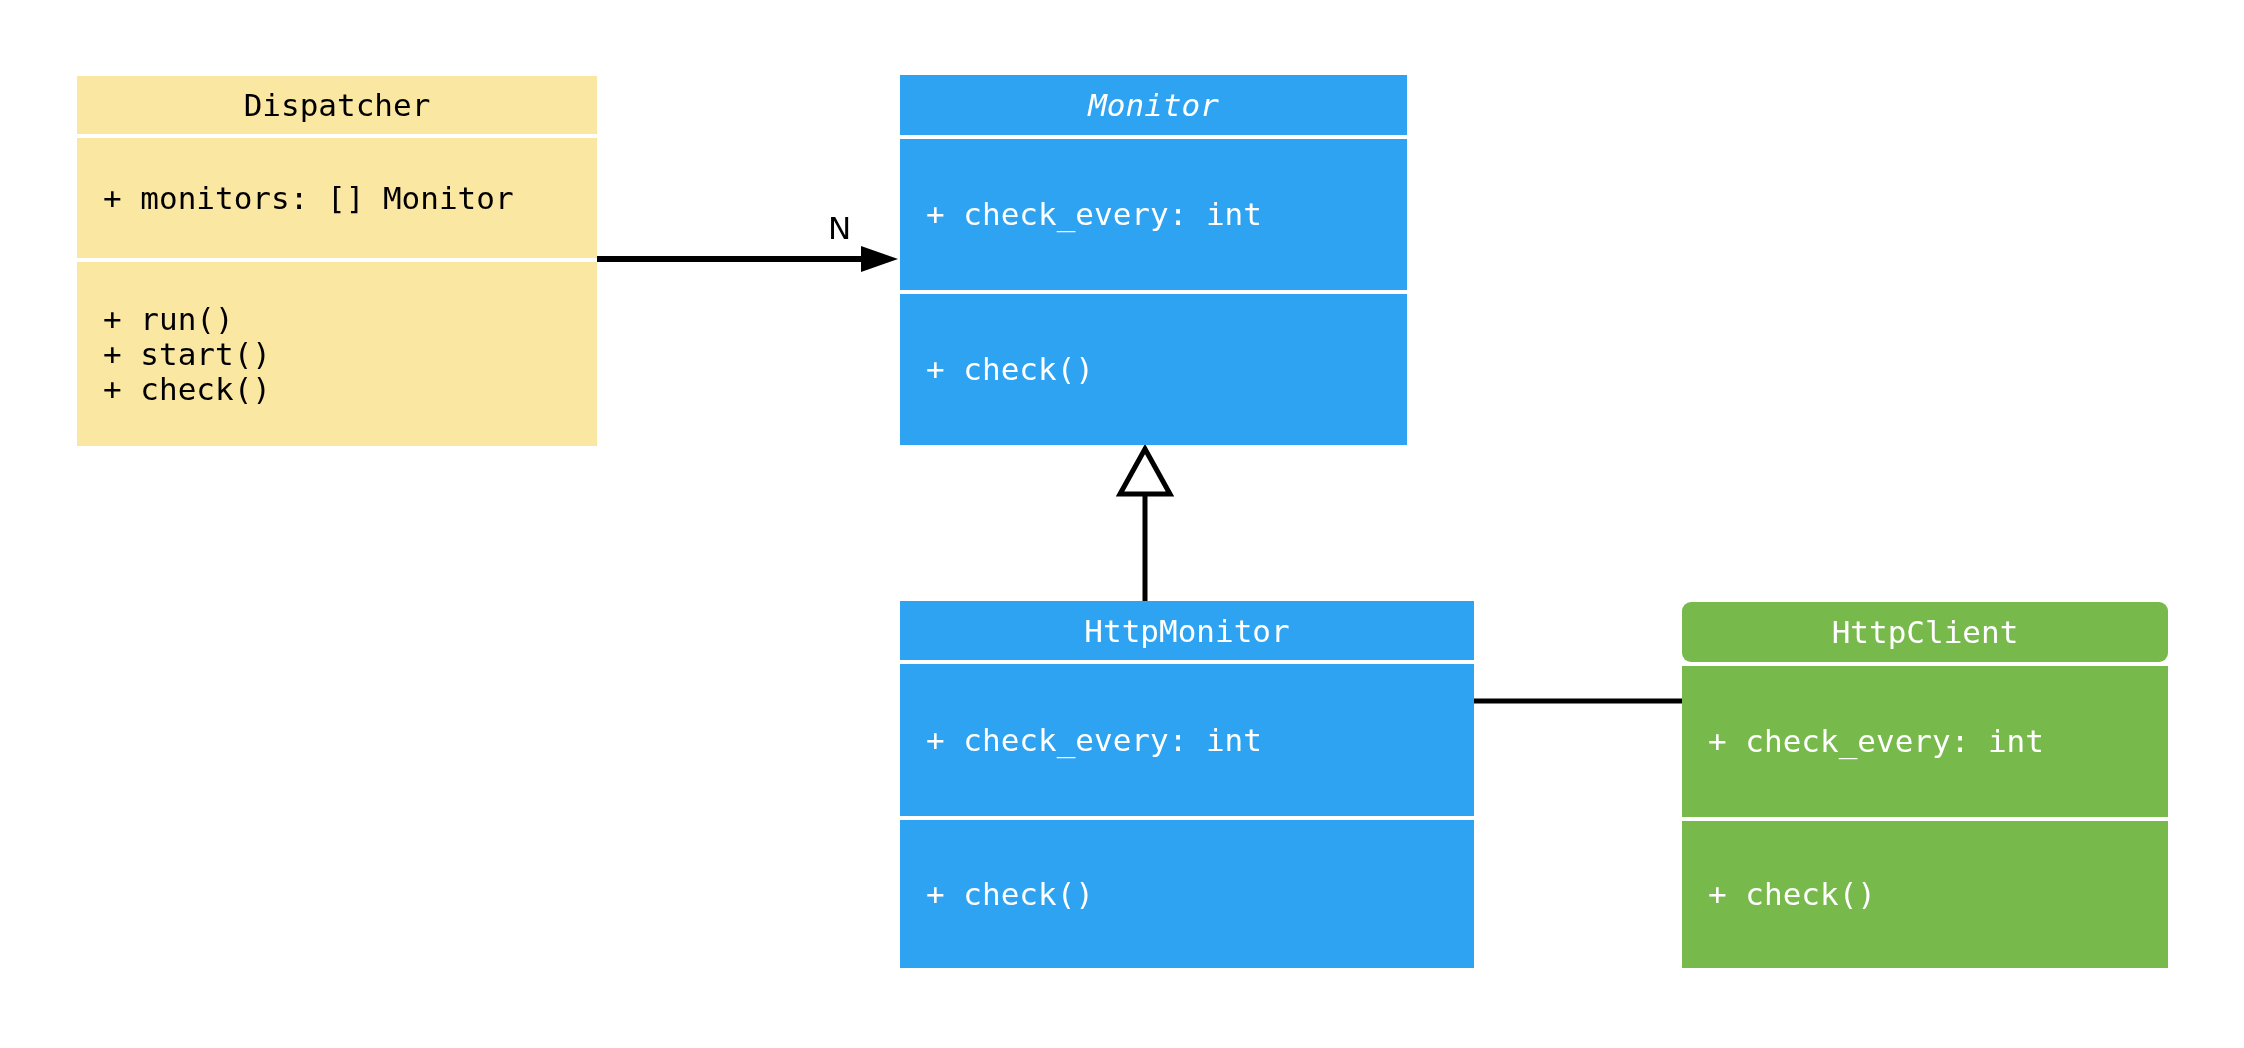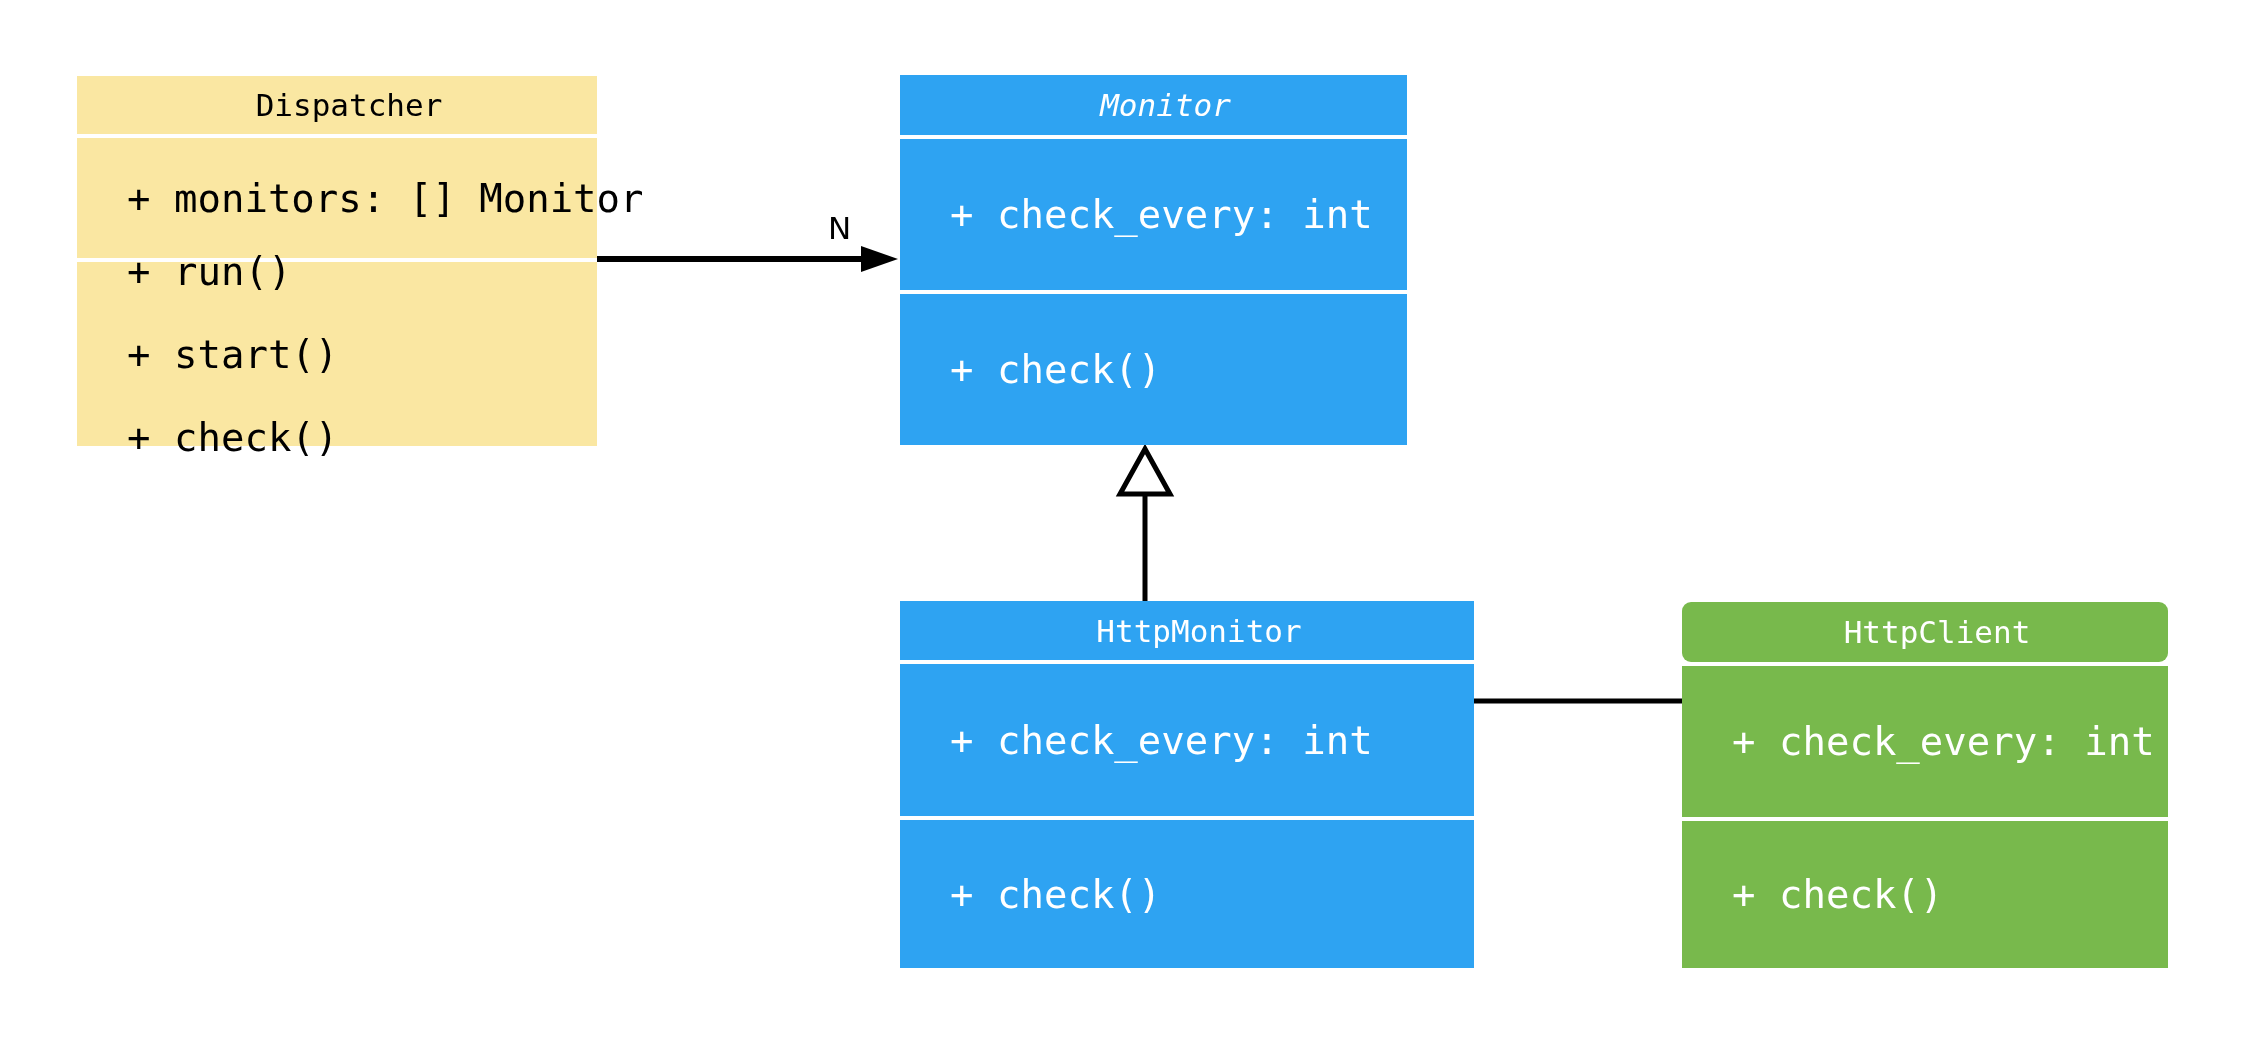--- a/index.html
+++ b/index.html
@@ -9,26 +9,26 @@
     height: 1048px;
     background: #ffffff;
     overflow: hidden;
     font-family: "DejaVu Sans Mono", "Liberation Mono", monospace;
   }
   .class-box {
     position: absolute;
     display: flex;
     flex-direction: column;
   }
-  .class-box .row { width: 100%; box-sizing: border-box; display: flex; flex-direction: column; justify-content: center; padding-left: 24px; }
+  .class-box .row { width: 100%; box-sizing: border-box; display: flex; flex-direction: column; justify-content: center; }
   .class-box .row + .row { margin-top: 4px; }
   .class-box .title-row { align-items: center; }
   .class-box .title-text { font-size: 31px; white-space: pre; }
   .class-box .member-line {
-    font-size: 39px;
+    font-size: 31px;
     line-height: 35px;
     padding-left: 26px;
     white-space: pre;
   }
   .italic { font-style: italic; }
   #connector-layer {
     position: absolute;
     left: 0; top: 0;
     width: 2244px; height: 1048px;
     pointer-events: none;
@@ -62,21 +62,21 @@
 
   <div class="edge-label">N</div>
 
   <div class="class-box" style="left: 77px; top: 76px; width: 520px; height: 370px; color: rgb(0, 0, 0);">
     <div class="row title-row" style="height: 58px; background-color: rgb(250, 231, 162);">
       <span class="title-text">Dispatcher</span>
     </div>
     <div class="row" style="height: 120px; background-color: rgb(250, 231, 162);">
       <div class="member-line">+ monitors: [] Monitor</div>
     </div>
-    <div class="row" style="height: 184px; background-color: rgb(250, 231, 162); gap: 48px;">
+    <div class="row" style="height: 184px; background-color: rgb(250, 231, 162);">
       <div class="member-line">+ run()</div>
       <div class="member-line">+ start()</div>
       <div class="member-line">+ check()</div>
     </div>
   </div>
 
   <div class="class-box" style="left: 900px; top: 75px; width: 507px; height: 370px; color: rgb(255, 255, 255);">
     <div class="row title-row" style="height: 60px; background-color: rgb(46, 163, 242);">
       <span class="title-text italic">Monitor</span>
     </div>

